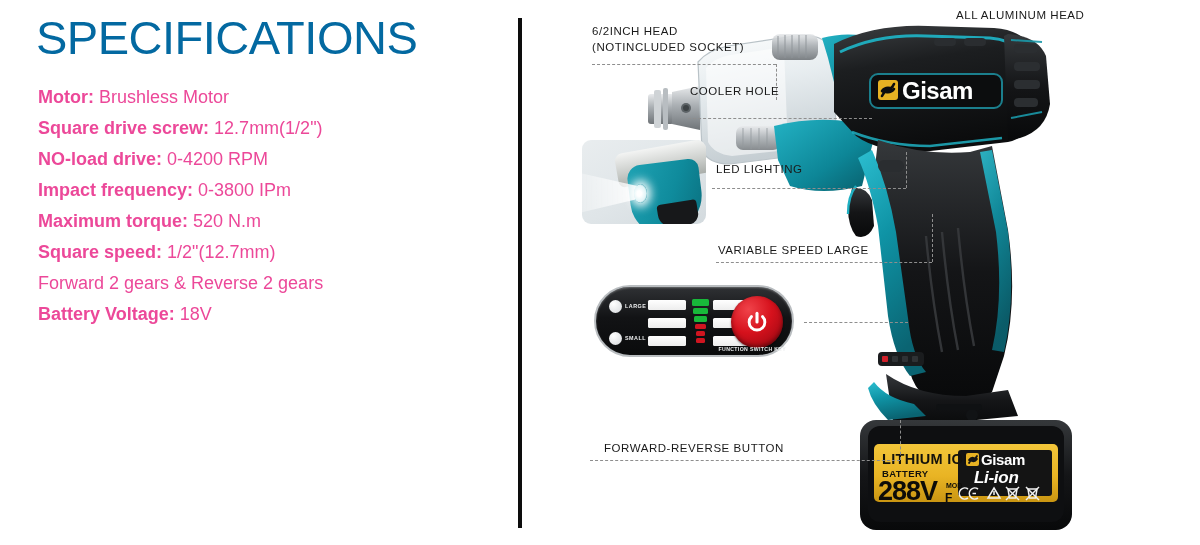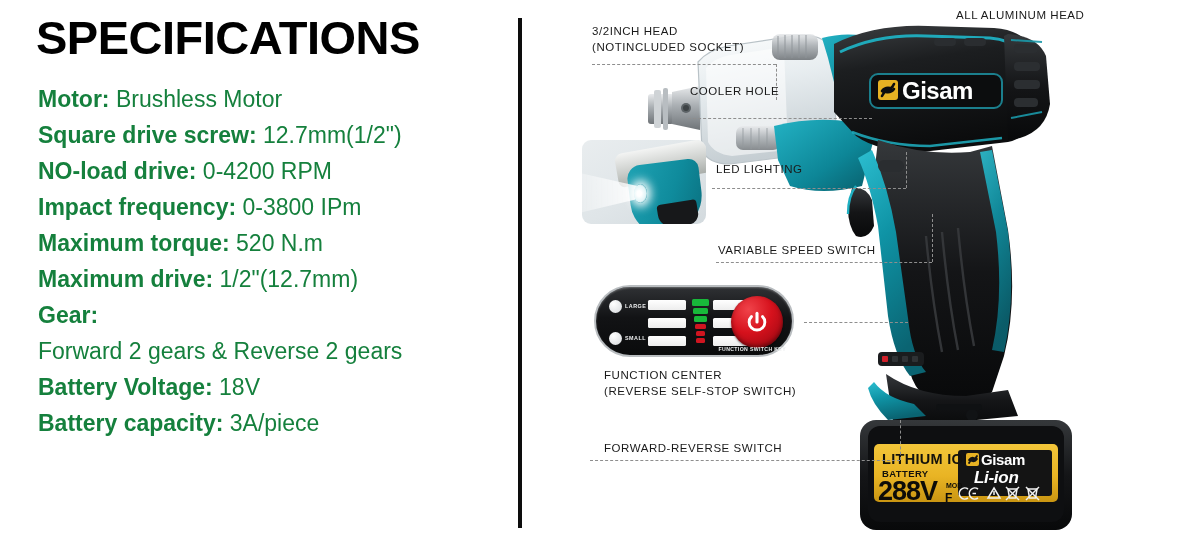--- a/index.html
+++ b/index.html
@@ -8,26 +8,26 @@
     background: #ffffff;
     font-family: "Liberation Sans", sans-serif;
     overflow: hidden;
   }
   #page { position: relative; width: 1200px; height: 545px; background: #fff; }
 
   
   #spec-panel { position: absolute; left: 0; top: 0; width: 518px; height: 545px; }
   #spec-title {
     position: absolute; left: 36px; top: 14px;
-    font-size: 47px; font-weight: bold; letter-spacing: -0.5px;
-    color: #000000; line-height: 1;
+    font-size: 47px; font-weight: normal; letter-spacing: -0.5px;
+    color: #0369a1; line-height: 1;
   }
   #spec-list { position: absolute; left: 38px; top: 88px; width: 470px; }
   .spec-row {
-    font-size: 23px; color: #15803d; line-height: 1.0;
+    font-size: 18px; color: #ec4899; line-height: 1.0;
     margin-bottom: 13px; white-space: nowrap;
   }
   .spec-label { font-weight: bold; }
   .spec-value { font-weight: normal; }
   .spec-row.plain { font-weight: normal; }
 
   
   #divider {
     position: absolute; left: 518px; top: 18px;
     width: 4px; height: 510px; background: #0d0d0d;
@@ -125,25 +125,23 @@
 <div id="page">
 
   <div id="spec-panel">
     <div id="spec-title">SPECIFICATIONS</div>
     <div id="spec-list">
         <div class="spec-row"><span class="spec-label">Motor:</span><span class="spec-value"> Brushless Motor</span></div>
         <div class="spec-row"><span class="spec-label">Square drive screw:</span><span class="spec-value"> 12.7mm(1/2")</span></div>
         <div class="spec-row"><span class="spec-label">NO-load drive:</span><span class="spec-value"> 0-4200 RPM</span></div>
         <div class="spec-row"><span class="spec-label">Impact frequency:</span><span class="spec-value"> 0-3800 IPm</span></div>
         <div class="spec-row"><span class="spec-label">Maximum torque:</span><span class="spec-value"> 520 N.m</span></div>
-        <div class="spec-row"><span class="spec-label">Maximum drive:</span><span class="spec-value">   1/2"(12.7mm)</span></div>
-        <div class="spec-row"><span class="spec-label">Gear:</span></div>
+        <div class="spec-row"><span class="spec-label">Square speed:</span><span class="spec-value">   1/2"(12.7mm)</span></div>
         <div class="spec-row plain"><span class="spec-value">Forward 2 gears &amp; Reverse 2 gears</span></div>
         <div class="spec-row"><span class="spec-label">Battery Voltage:</span><span class="spec-value"> 18V</span></div>
-        <div class="spec-row"><span class="spec-label">Battery capacity:</span><span class="spec-value"> 3A/piece</span></div>
       </div>
   </div>
 
   <div id="divider"></div>
 
   <div id="diagram">
 
     <svg id="tool" viewBox="0 0 678 545">
       <defs>
         <linearGradient id="gTeal" x1="0" y1="0" x2="0.3" y2="1">
@@ -358,24 +356,22 @@
     <div class="dash-v" style="left:384px; top:152px; height:36px;"></div>
 
     <div class="dash-h" style="left:194px; top:262px; width:216px;"></div>
     <div class="dash-v" style="left:410px; top:214px; height:48px;"></div>
 
     <div class="dash-h" style="left:282px; top:322px; width:104px;"></div>
 
     <div class="dash-h" style="left:68px;  top:460px; width:310px;"></div>
     <div class="dash-v" style="left:378px; top:420px; height:40px;"></div>
 
-    <div class="callout" style="left:70px;  top:24px;">3/2INCH HEAD
+    <div class="callout" style="left:70px;  top:24px;">6/2INCH HEAD
 (NOTINCLUDED SOCKET)</div>
     <div class="callout" style="left:400px; top:8px;margin-left:34px;">ALL ALUMINUM HEAD</div>
     <div class="callout" style="left:168px; top:84px;">COOLER HOLE</div>
     <div class="callout" style="left:194px; top:162px;">LED LIGHTING</div>
-    <div class="callout" style="left:196px; top:243px;">VARIABLE SPEED SWITCH</div>
-    <div class="callout" style="left:82px;  top:368px;">FUNCTION CENTER
-(REVERSE SELF-STOP SWITCH)</div>
-    <div class="callout" style="left:82px;  top:441px;">FORWARD-REVERSE SWITCH</div>
+    <div class="callout" style="left:196px; top:243px;">VARIABLE SPEED LARGE</div>
+    <div class="callout" style="left:82px;  top:441px;">FORWARD-REVERSE BUTTON</div>
 
   </div>
 </div>
 
 </body></html>

